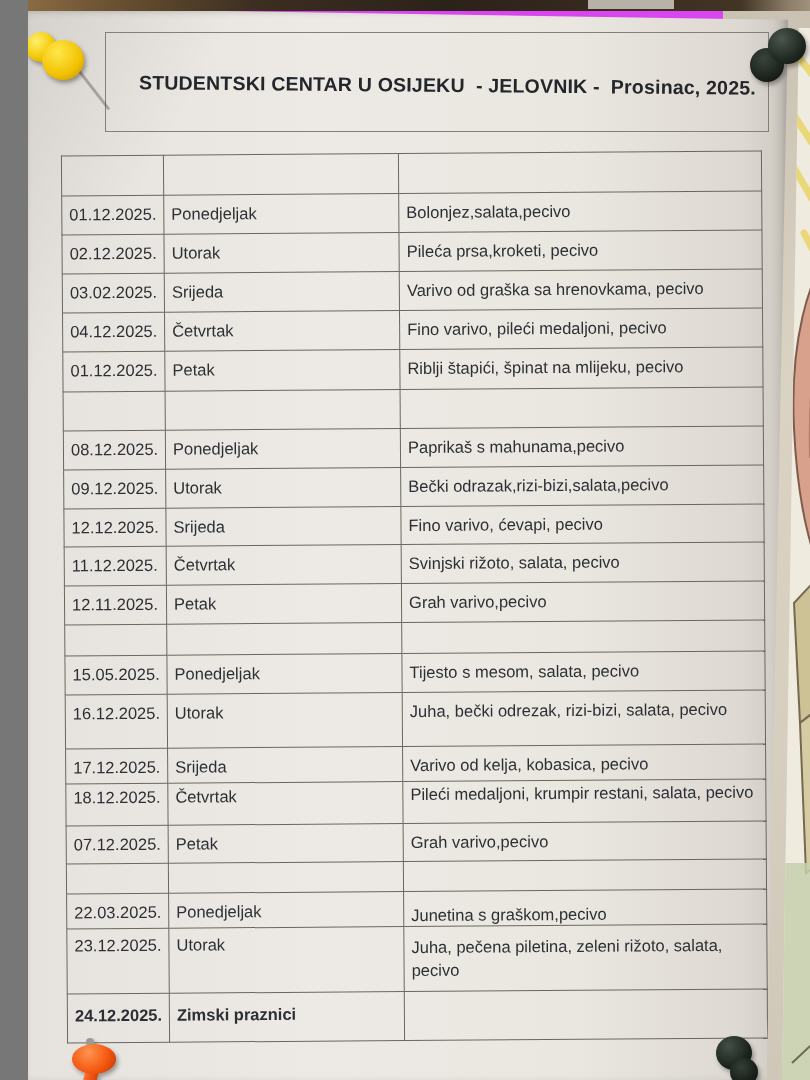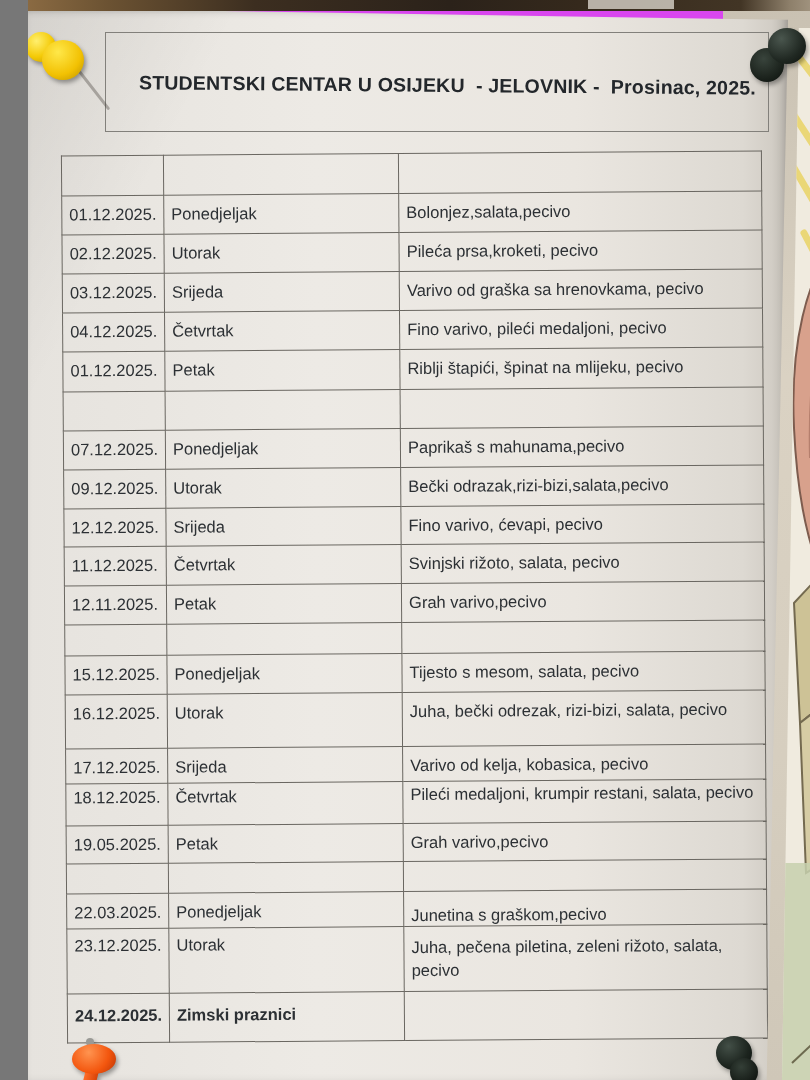--- a/index.html
+++ b/index.html
@@ -116,41 +116,41 @@
             <td class="date-cell">01.12.2025.</td>
             <td class="day-cell">Ponedjeljak</td>
             <td class="meal-cell">Bolonjez,salata,pecivo</td>
           </tr>
           <tr style="height: 39px;">
             <td class="date-cell">02.12.2025.</td>
             <td class="day-cell">Utorak</td>
             <td class="meal-cell">Pileća prsa,kroketi, pecivo</td>
           </tr>
           <tr style="height: 39px;">
-            <td class="date-cell">03.12.2025.</td>
+            <td class="date-cell">03.02.2025.</td>
             <td class="day-cell">Srijeda</td>
             <td class="meal-cell">Varivo od graška sa hrenovkama, pecivo</td>
           </tr>
           <tr style="height: 39px;">
             <td class="date-cell">04.12.2025.</td>
             <td class="day-cell">Četvrtak</td>
             <td class="meal-cell">Fino varivo, pileći medaljoni, pecivo</td>
           </tr>
           <tr style="height: 40px;">
             <td class="date-cell">01.12.2025.</td>
             <td class="day-cell">Petak</td>
             <td class="meal-cell">Riblji štapići, špinat na mlijeku, pecivo</td>
           </tr>
           <tr style="height: 39px;">
             <td class="date-cell"></td>
             <td class="day-cell"></td>
             <td class="meal-cell"></td>
           </tr>
           <tr style="height: 39px;">
-            <td class="date-cell">07.12.2025.</td>
+            <td class="date-cell">08.12.2025.</td>
             <td class="day-cell">Ponedjeljak</td>
             <td class="meal-cell">Paprikaš s mahunama,pecivo</td>
           </tr>
           <tr style="height: 39px;">
             <td class="date-cell">09.12.2025.</td>
             <td class="day-cell">Utorak</td>
             <td class="meal-cell">Bečki odrazak,rizi-bizi,salata,pecivo</td>
           </tr>
           <tr style="height: 38px;">
             <td class="date-cell">12.12.2025.</td>
@@ -166,41 +166,41 @@
             <td class="date-cell">12.11.2025.</td>
             <td class="day-cell">Petak</td>
             <td class="meal-cell">Grah varivo,pecivo</td>
           </tr>
           <tr style="height: 31px;">
             <td class="date-cell"></td>
             <td class="day-cell"></td>
             <td class="meal-cell"></td>
           </tr>
           <tr style="height: 39px;">
-            <td class="date-cell">15.12.2025.</td>
+            <td class="date-cell">15.05.2025.</td>
             <td class="day-cell">Ponedjeljak</td>
             <td class="meal-cell">Tijesto s mesom, salata, pecivo</td>
           </tr>
           <tr style="height: 54px;">
             <td class="date-cell">16.12.2025.</td>
             <td class="day-cell">Utorak</td>
             <td class="meal-cell">Juha, bečki odrezak, rizi-bizi, salata, pecivo</td>
           </tr>
           <tr style="height: 35px;">
             <td class="date-cell">17.12.2025.</td>
             <td class="day-cell">Srijeda</td>
             <td class="meal-cell">Varivo od kelja, kobasica, pecivo</td>
           </tr>
           <tr class="v-tight" style="height: 42px;">
             <td class="date-cell">18.12.2025.</td>
             <td class="day-cell">Četvrtak</td>
             <td class="meal-cell">Pileći medaljoni, krumpir restani, salata, pecivo</td>
           </tr>
           <tr style="height: 38px;">
-            <td class="date-cell">19.05.2025.</td>
+            <td class="date-cell">07.12.2025.</td>
             <td class="day-cell">Petak</td>
             <td class="meal-cell">Grah varivo,pecivo</td>
           </tr>
           <tr style="height: 30px;">
             <td class="date-cell"></td>
             <td class="day-cell"></td>
             <td class="meal-cell"></td>
           </tr>
           <tr class="v-meal-low" style="height: 35px;">
             <td class="date-cell">22.03.2025.</td>

